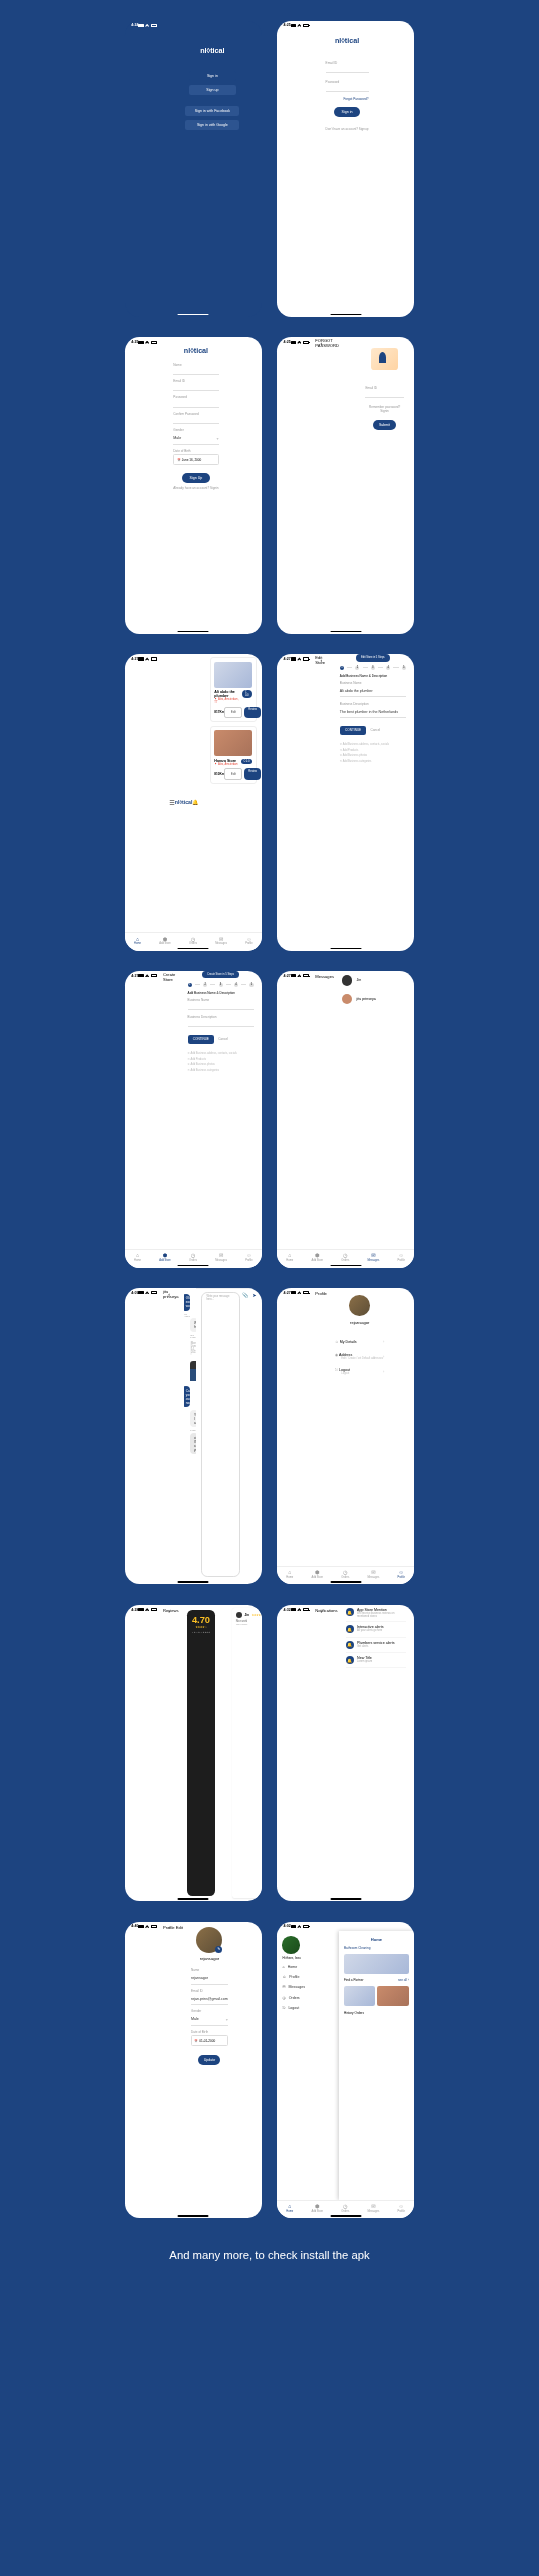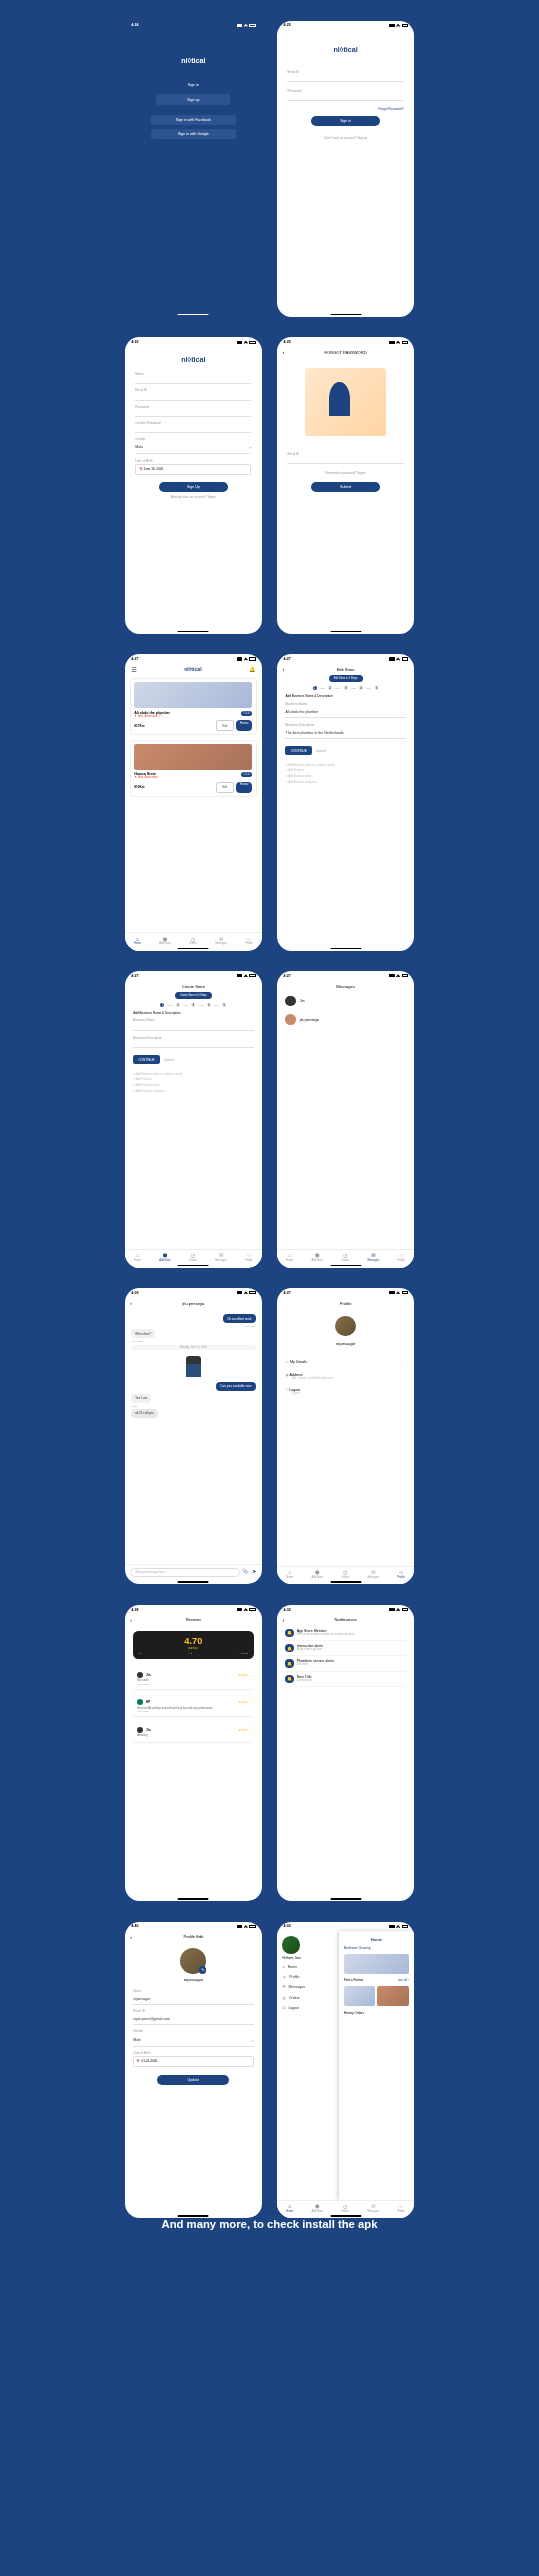--- a/index.html
+++ b/index.html
@@ -1,18 +1,18 @@
 <!DOCTYPE html>
 <html style="font-size:8.2px"><head>
 <meta charset="utf-8">
 <style>
 *{margin:0;padding:0;box-sizing:border-box;font-family:-apple-system,BlinkMacSystemFont,Arial,sans-serif}
 body{background:#1d4480;padding:20.6px 10.3px;min-height:3315px}
 .grid{display:grid;grid-template-columns:1fr 1fr;gap:20.6px 15.5px;max-width:289px;margin:0 auto}
-.phone{background:#fff;border-radius:14.4px;aspect-ratio:9/19.5;overflow:hidden;display:flex;flex-direction:column;position:relative;font-size:3.6px}
+.phone{background:#fff;border-radius:14.4px;aspect-ratio:9/19.5;overflow:hidden;display:flex;position:relative;font-size:3.6px}
 .statusbar{height:9.3px;display:flex;justify-content:space-between;align-items:center;padding:0 6.2px;font-size:3.6px;font-weight:600;color:#000}
 .statusbar.dark{background:#1d4480;color:#fff}
 .statusbar-icons{display:flex;gap:1.5px;align-items:center}
 .sig{width:5.2px;height:3.1px;background:currentColor;border-radius:0.5px}
 .wifi{width:4.1px;height:3.1px;background:currentColor;clip-path:polygon(50% 0,100% 80%,80% 100%,50% 70%,20% 100%,0 80%)}
 .batt{width:6.2px;height:3.1px;border:0.5px solid currentColor;border-radius:0.5px;position:relative}
 .batt:after{content:"";position:absolute;right:-1px;top:0.5px;width:0.5px;height:1px;background:currentColor}
 .logo{font-size:7.2px;font-weight:700;color:#1d4480;text-align:center}
 .logo.w{color:#fff}
 .btn{background:#1d4480;color:#fff;border-radius:2.1px;padding:3.1px;text-align:center;font-size:3.6px;font-weight:500}
@@ -35,21 +35,21 @@
 .bubble-r{background:#1d4480;color:#fff;border-radius:4.1px;padding:2.6px 4.1px;font-size:3.1px;max-width:60%;align-self:flex-end;margin:1.5px 0}
 .bubble-l{background:#f0f0f0;color:#333;border-radius:4.1px;padding:2.6px 4.1px;font-size:3.1px;max-width:60%;align-self:flex-start;margin:1.5px 0}
 .time-tiny{font-size:2.1px;color:#aaa;margin-top:0.5px}
 .step-dots{display:flex;gap:3.1px;align-items:center;justify-content:center;margin:4.1px 0}
 .step-dot{width:4.1px;height:4.1px;border-radius:50%;background:#ddd;font-size:2.6px;display:flex;align-items:center;justify-content:center}
 .step-dot.active{background:#1d4480;color:#fff}
 .step-line{width:5.2px;height:0.5px;background:#ddd}
 .notif-row{display:flex;gap:3.1px;padding:3.1px 0;border-bottom:0.5px solid #f5f5f5}
 .notif-icon{width:8.2px;height:8.2px;border-radius:50%;background:#1d4480;flex-shrink:0;display:flex;align-items:center;justify-content:center;color:#fff;font-size:4.1px}
 .section-pad{padding:0 8.2px}
-.footer-text{color:#fff;text-align:center;font-size:11.3px;font-weight:700;}
+.footer-text{color:#fff;text-align:center;font-size:11.3px;font-weight:400;margin-top:31px}
 .chev{font-size:4.1px;color:#ccc}
 .tag-sm{background:#1d4480;color:#fff;border-radius:4.1px;padding:1px 3.1px;font-size:2.6px;display:inline-block}
 .illu{width:70%;margin:5.2px auto;aspect-ratio:1.2;background:linear-gradient(135deg,#ffe8cc,#ffd4a3);border-radius:3.1px;position:relative}
 .illu:before{content:"";position:absolute;left:30%;top:20%;width:25%;height:50%;background:#1d4480;border-radius:50% 50% 0 0}
 .person{width:15.5px;height:20.6px;background:linear-gradient(180deg,#333 40%,#2a4d7a 40%);border-radius:3.1px 3.1px 0 0;margin:3.1px auto}
 .drawer{position:absolute;right:0;top:9.3px;bottom:18.5px;width:55%;background:#fff;box-shadow:-1px 0 4.1px rgba(0,0,0,0.2);padding:6.2px 5.2px}
 .drawer-item{padding:3.1px 0;font-size:3.6px;color:#333;display:flex;align-items:center;gap:3.1px}
 .rating-box{background:#1d1d1d;border-radius:5.2px;padding:5.2px;text-align:center;margin:5.2px 8.2px}
 .rating-big{color:#fbbf24;font-size:9.3px;font-weight:700}
 .review-card{background:#fff;border-radius:3.1px;padding:4.1px;margin:3.1px 8.2px;box-shadow:0 0.5px 1.5px rgba(0,0,0,0.08)}

